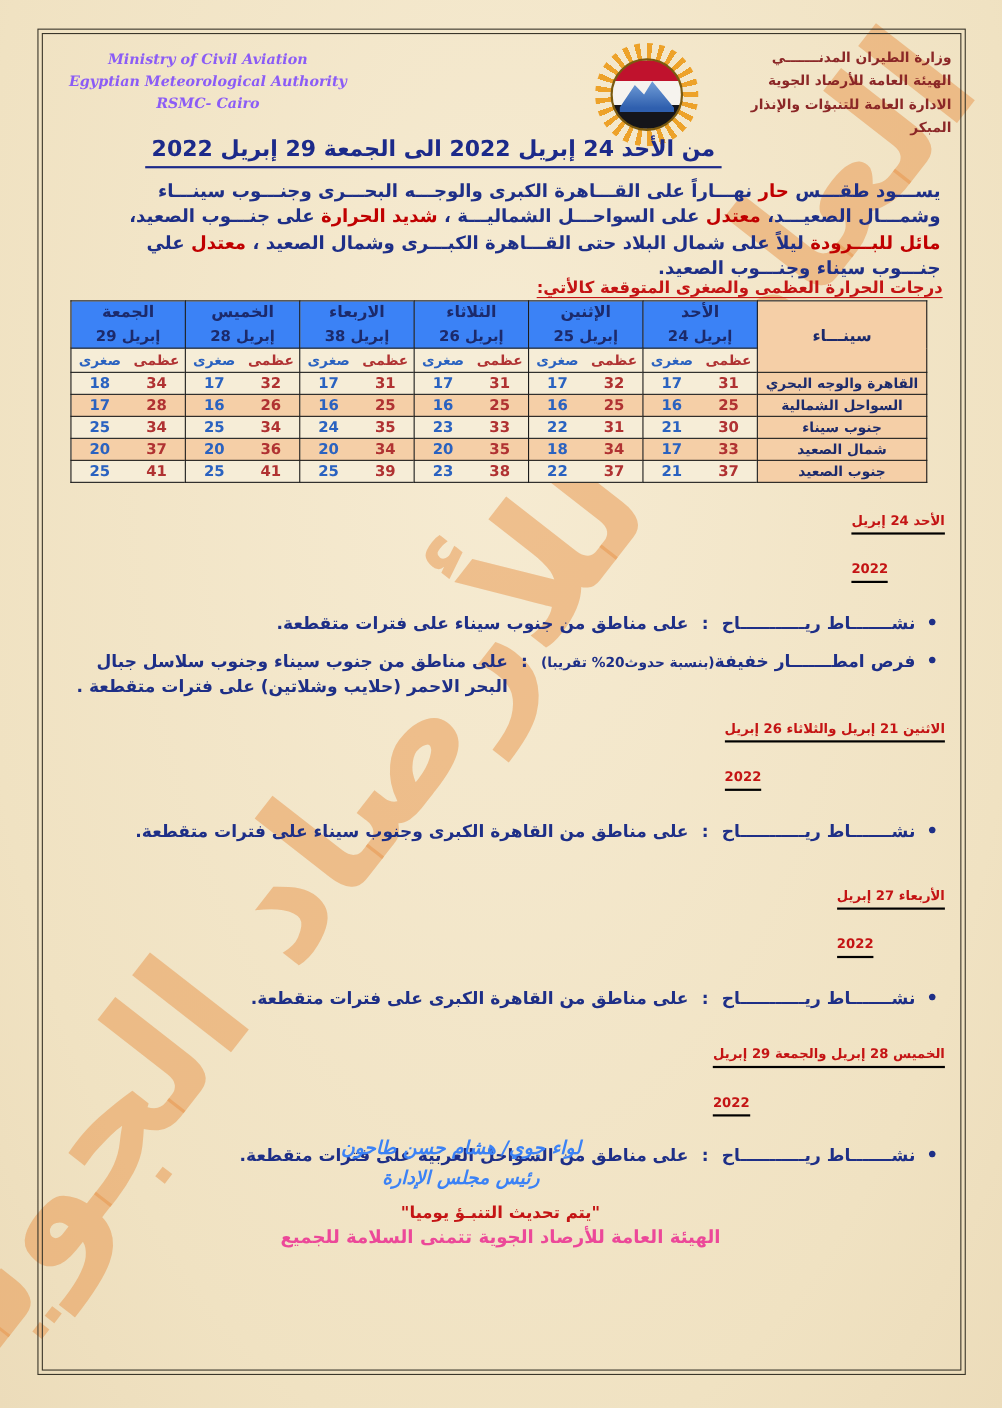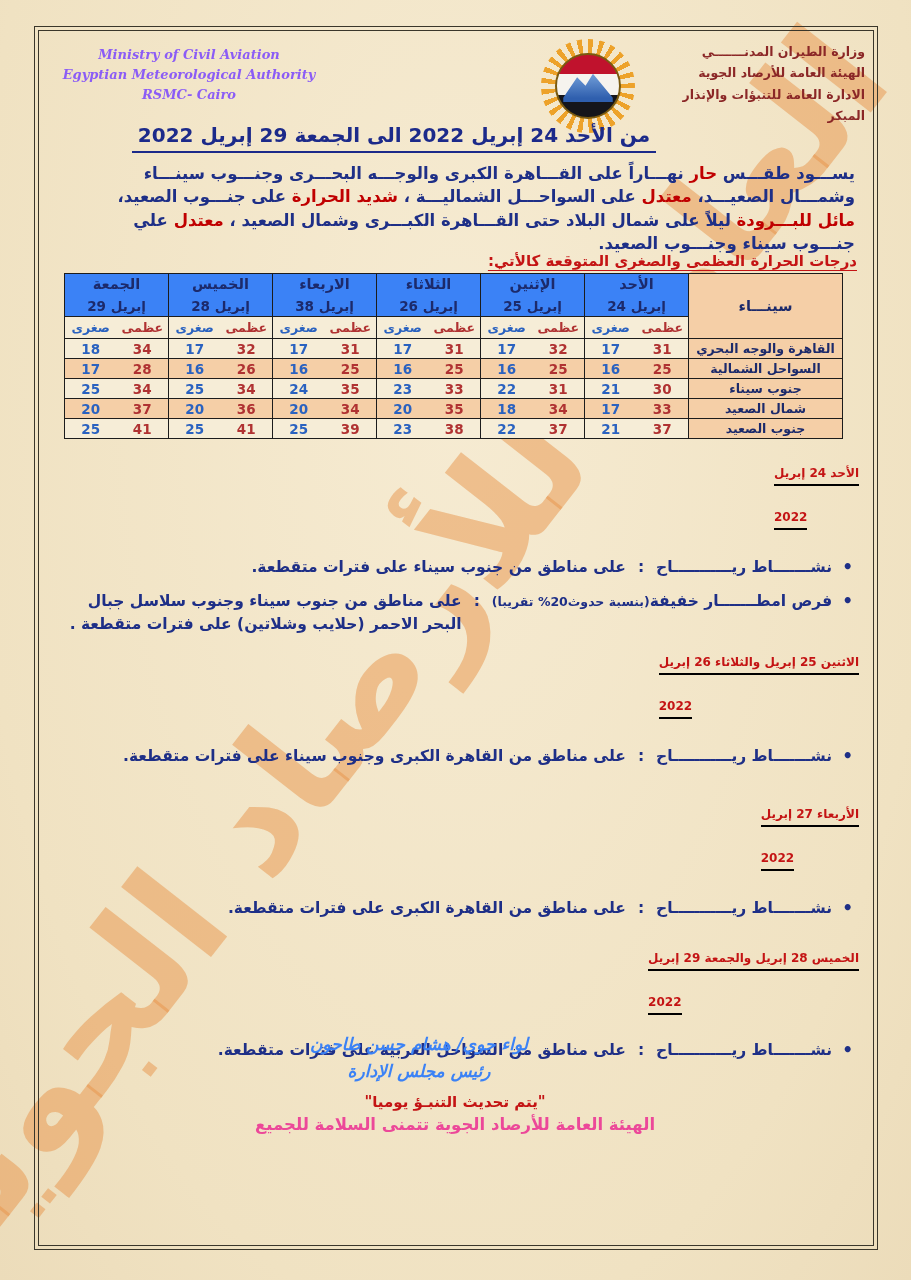--- a/index.html
+++ b/index.html
@@ -471,21 +471,21 @@
         <span class="blabel with-note">
           <span>فرص امطـــــــار خفيفة</span>
           <span class="bnote">(بنسبة حدوث20% تقريبا)</span>
         </span>
         <span class="bsep">:</span>
         <span class="btext">على مناطق من جنوب سيناء وجنوب سلاسل جبال البحر الاحمر (حلايب وشلاتين) على فترات متقطعة .</span>
       </div>
 
       <div class="sec-row mt15">
         <div class="sec-head">
-          <span class="sh-line">الاثنين 25 إبريل والثلاثاء 26 إبريل</span><br>
+          <span class="sh-line">الاثنين 21 إبريل والثلاثاء 26 إبريل</span><br>
           <span class="sh-year">2022</span>
         </div>
       </div>
       <div class="bullet mt6">
         <span class="dot">•</span>
         <span class="blabel">نشـــــــاط ريـــــــــــاح</span>
         <span class="bsep">:</span>
         <span class="btext">على مناطق من القاهرة الكبرى وجنوب سيناء على فترات متقطعة.</span>
       </div>
 

